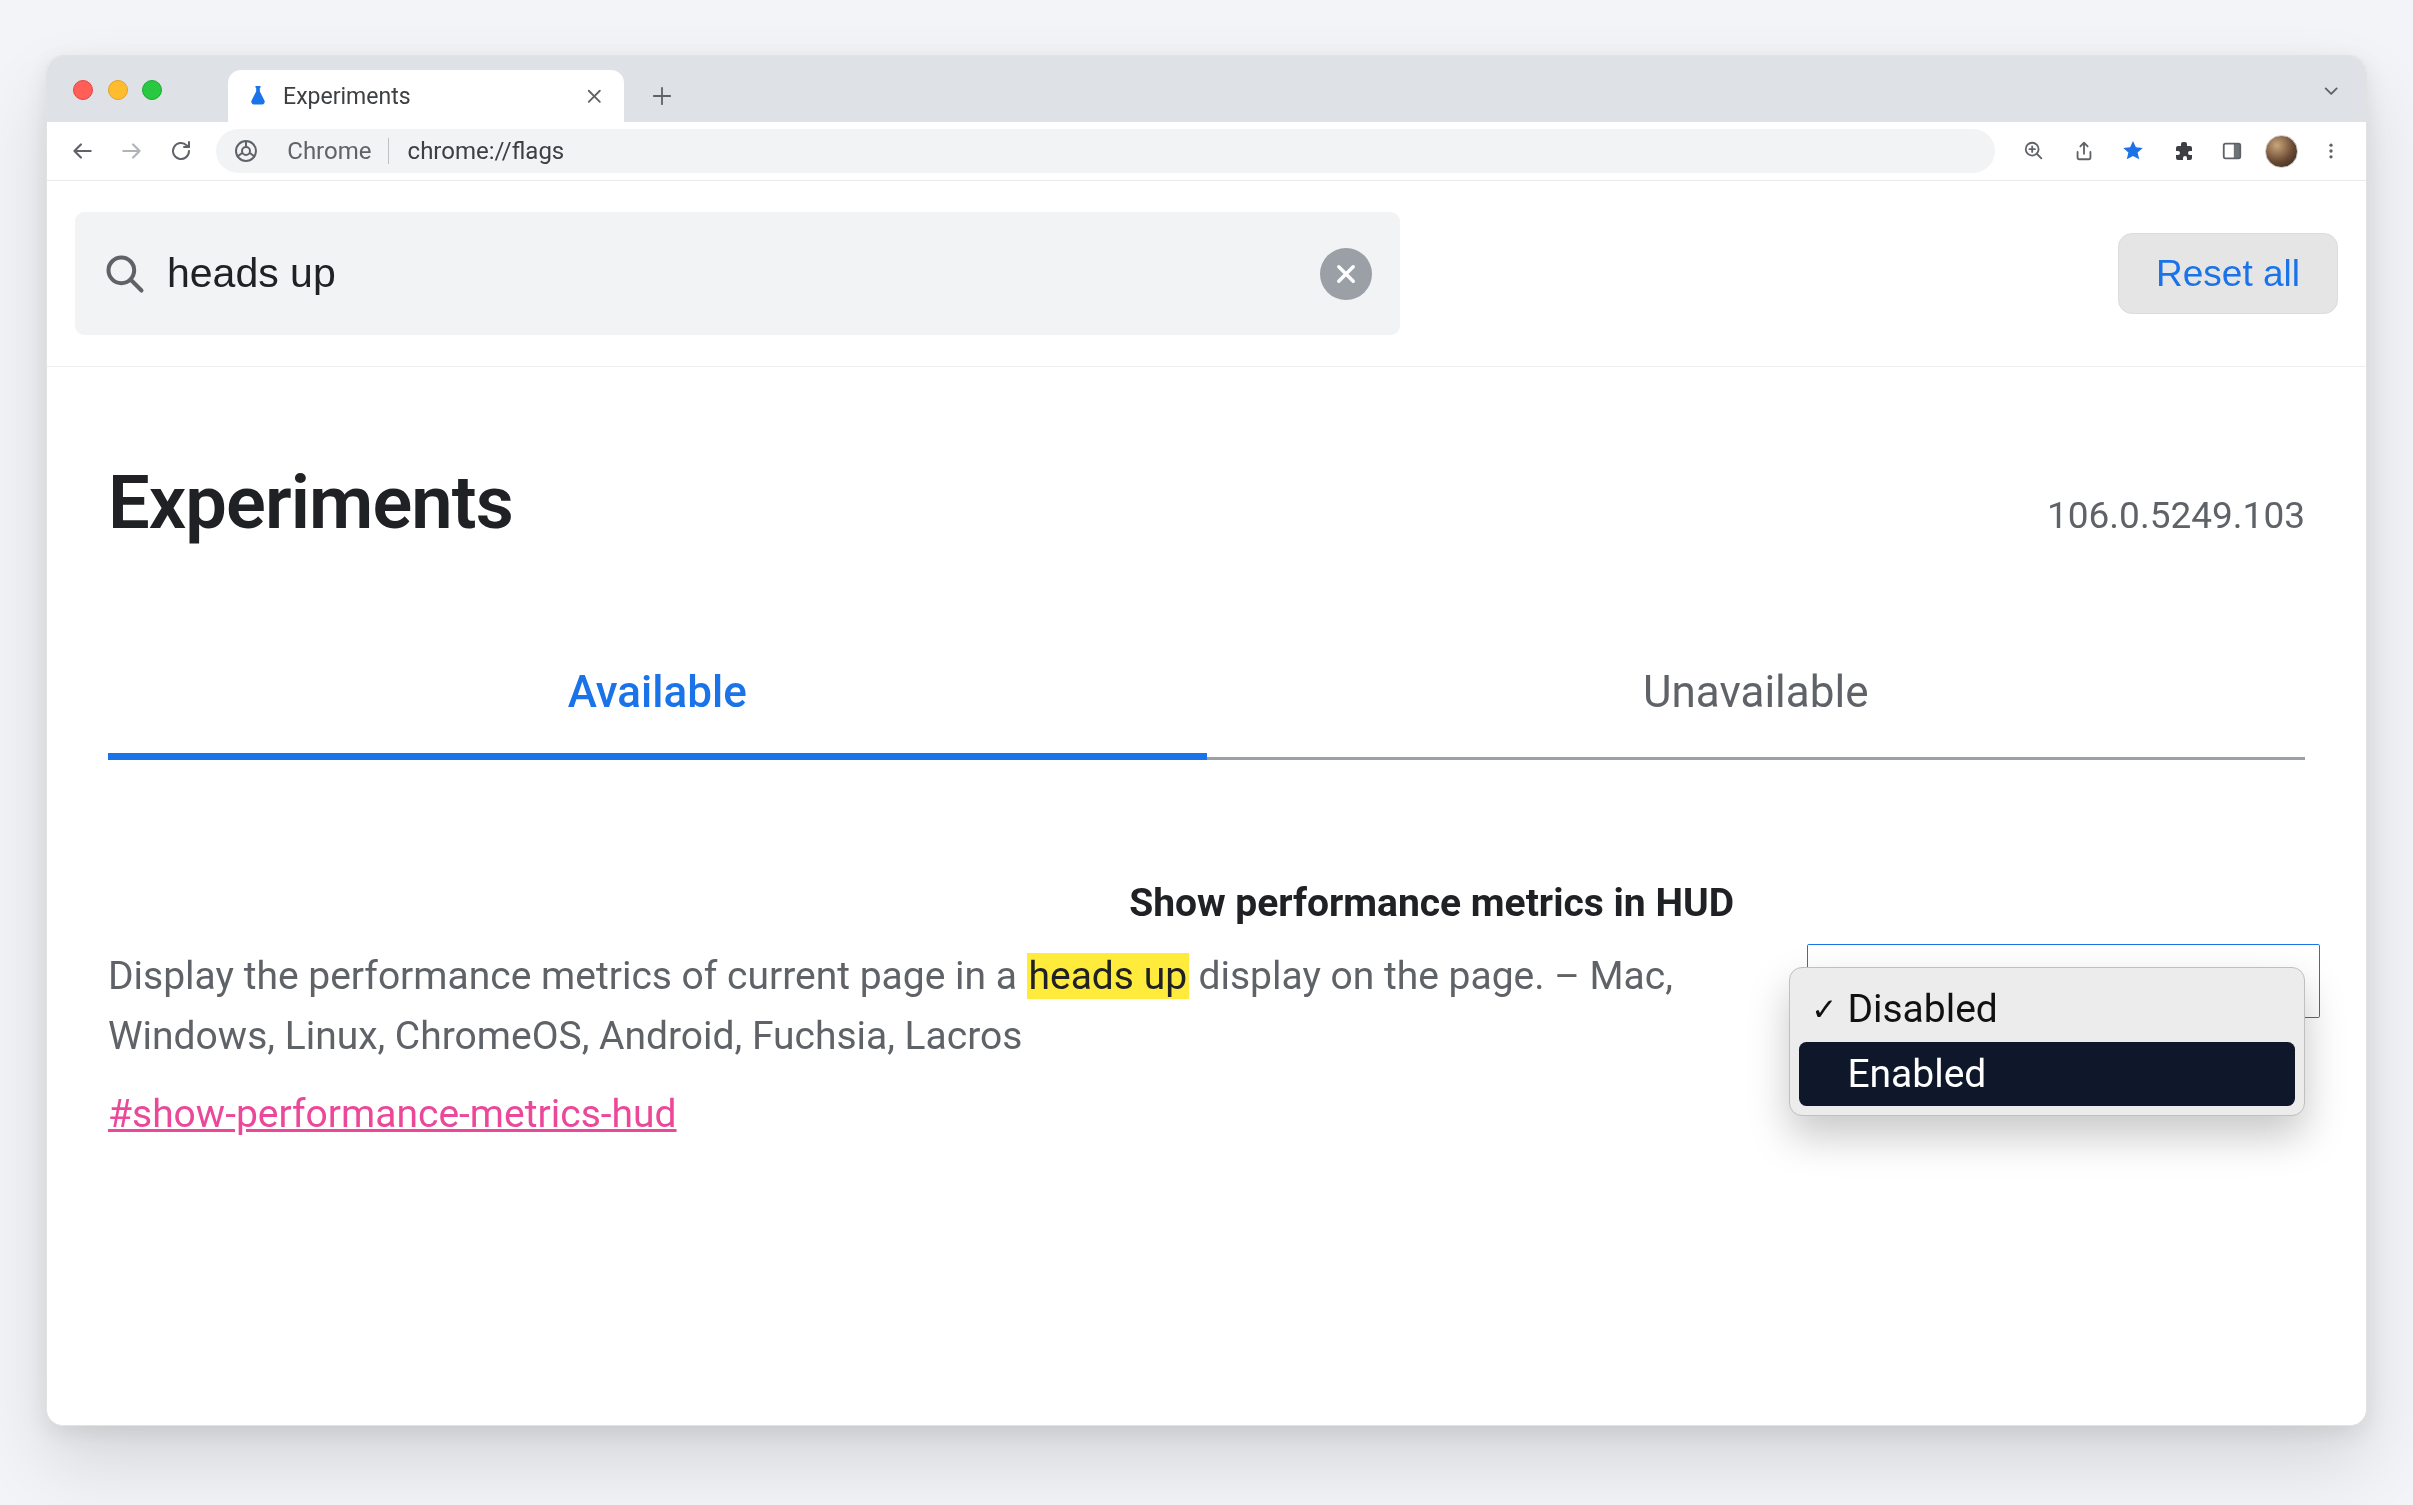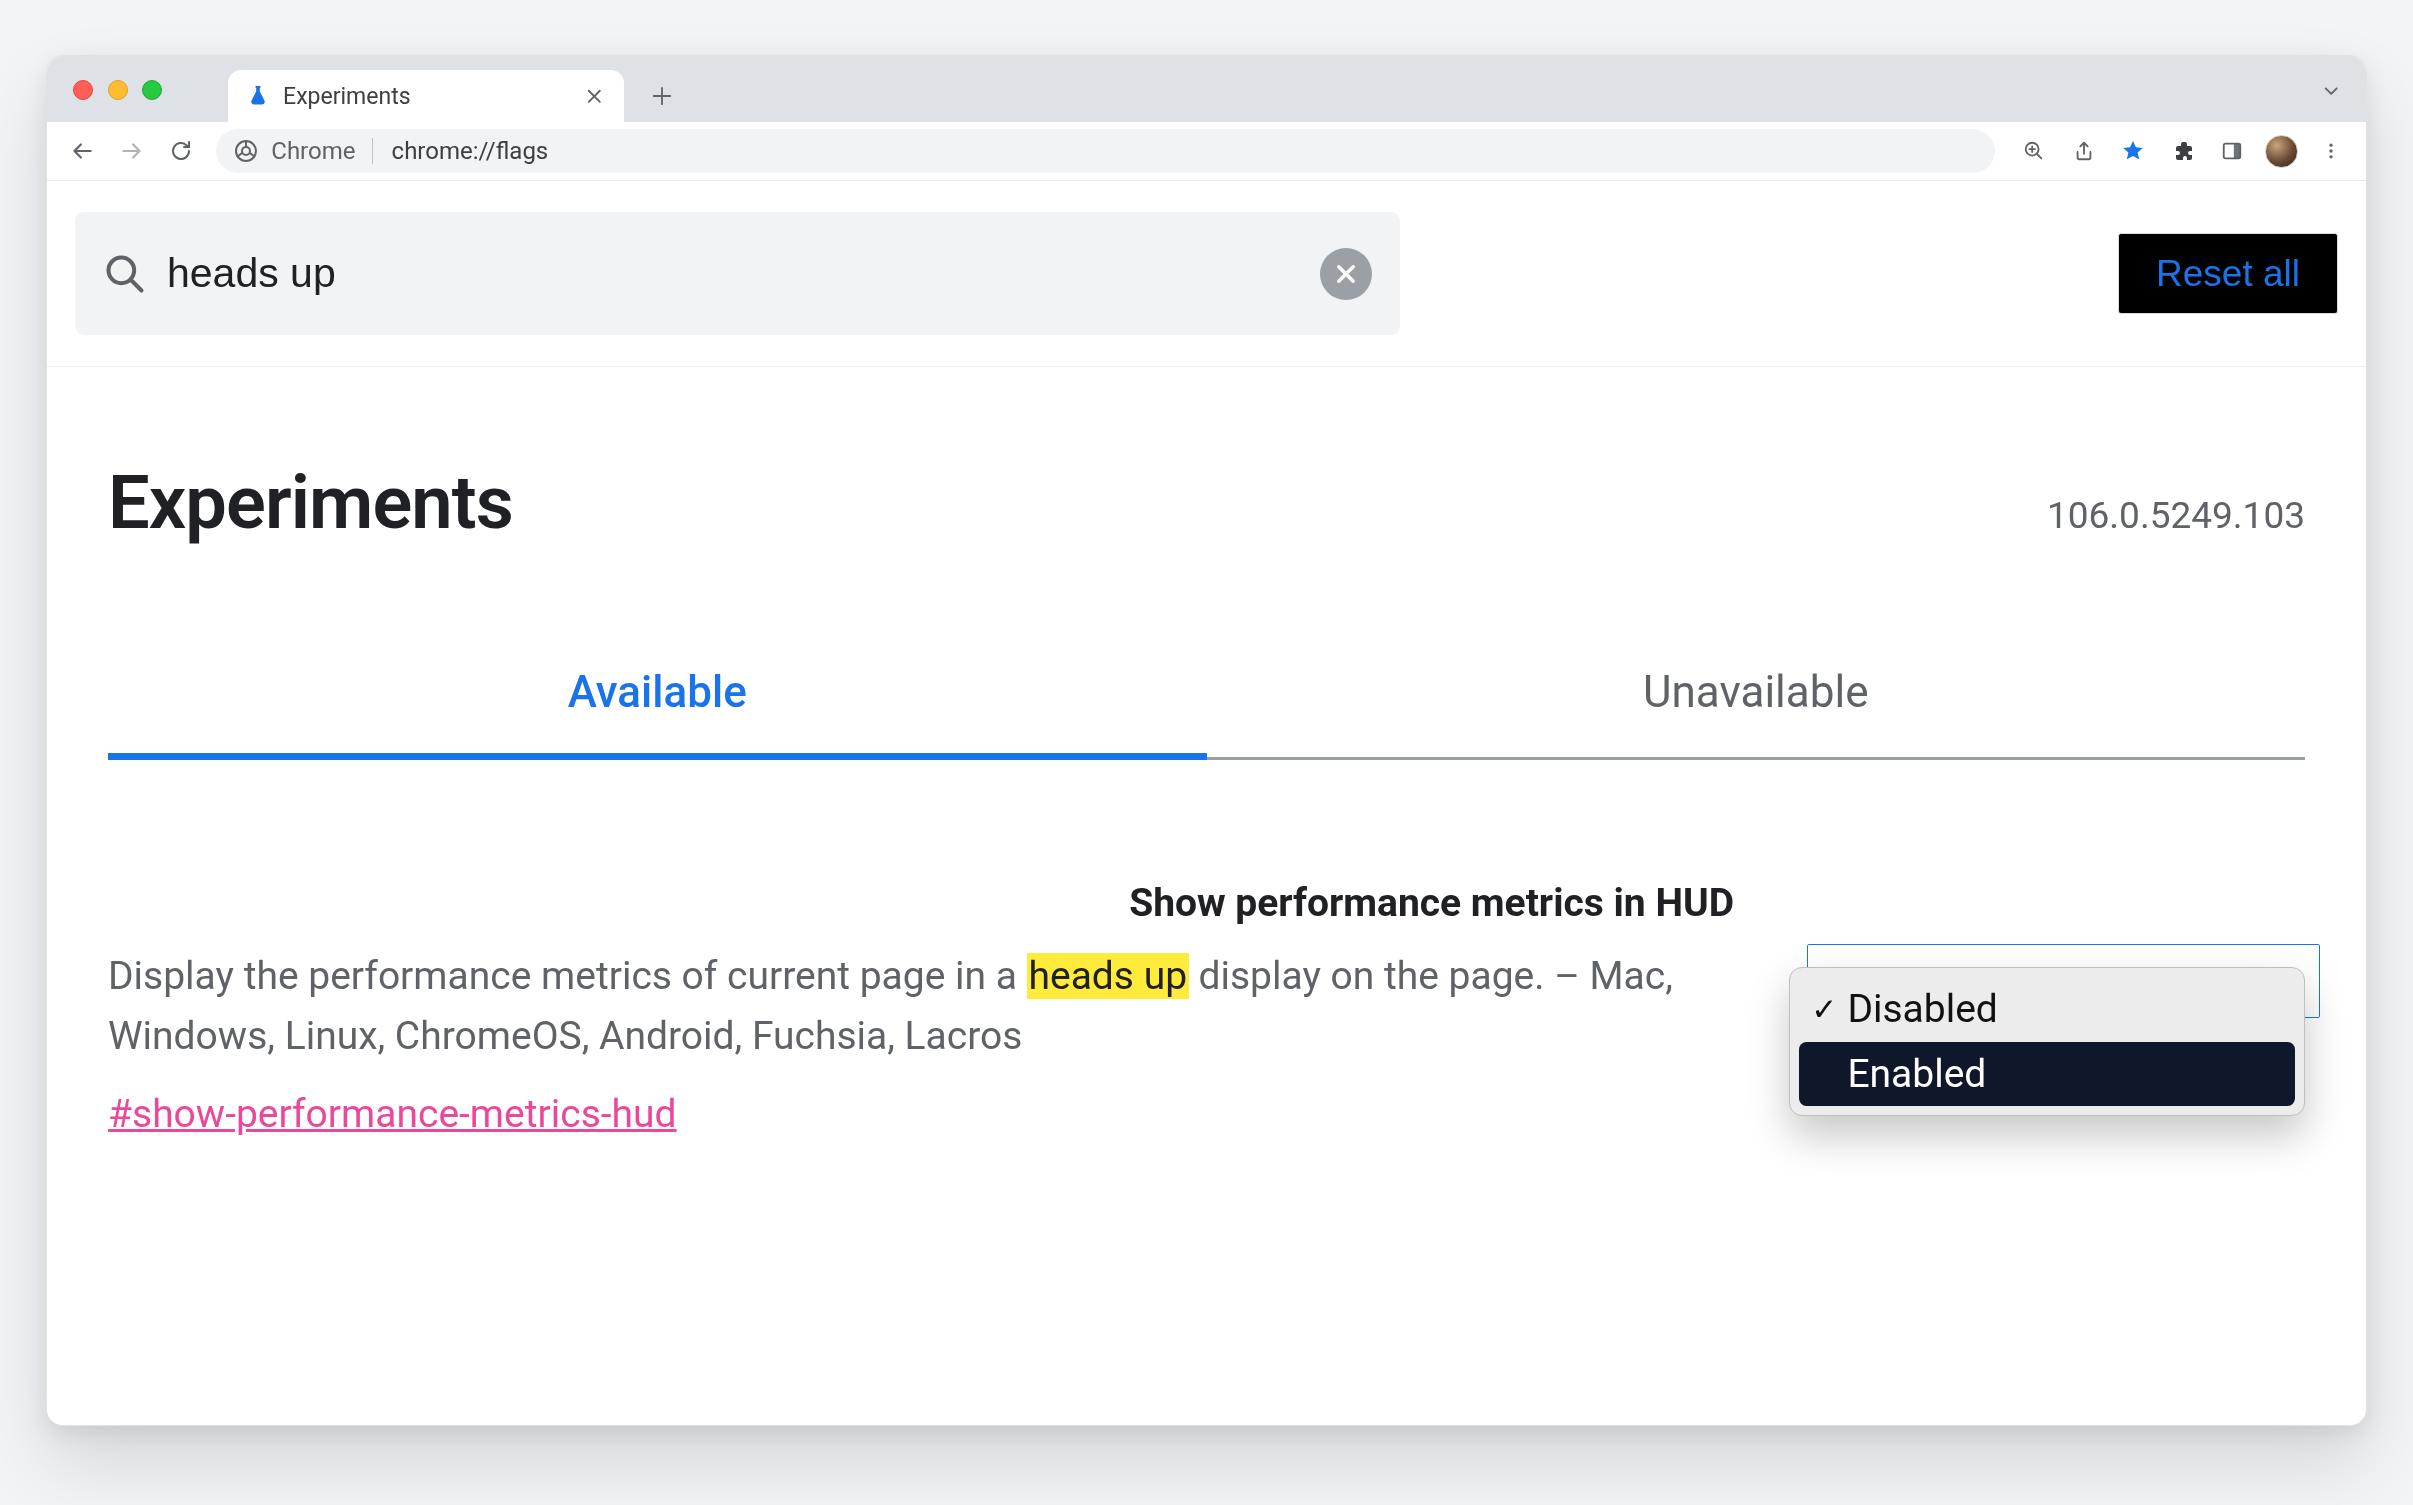--- a/index.html
+++ b/index.html
@@ -111,21 +111,21 @@
     height: 44px;
     background: #f1f3f4;
     border-radius: 22px;
     display: flex;
     align-items: center;
     padding: 0 18.4px;
     gap: 13px;
     margin: 0 7.4px;
   }
   .omnibox .chrome-icon { color: #5f6368; display:flex; align-items:center; }
-  .omnibox .chrome-label { color: #5f6368; font-size: 24px; }
+  .omnibox .chrome-label { color: #5f6368; font-size: 24px; margin-left: 16px; }
   .omnibox .sep { width: 0.9px; height: 26px; background: #bdc1c6; margin: 0 5.5px 0 3.7px; }
   .omnibox .url { color: #3c4043; font-size: 24px; }
   .toolbar-right {
     display: flex;
     align-items: center;
     gap: 5.5px;
     margin-left: 3.7px;
   }
   .avatar {
     width: 33px; height: 33px; border-radius: 50%;
@@ -173,22 +173,22 @@
     width: 52px; height: 52px; border-radius: 50%;
     background: #9aa0a6;
     display: flex; align-items: center; justify-content: center;
     color: #fff;
   }
   .search-spacer { flex: 1; }
   .reset-btn {
     height: 81px;
     padding: 0 37px;
     border: 0.9px solid #dadce0;
-    border-radius: 3px;
-    background: #000000;
+    border-radius: 14px;
+    background: #e5e5e5;
     color: #1a73e8;
     font-size: 37px;
     font-weight: 500;
     display: flex; align-items: center; justify-content: center;
   }
 
   .content {
     padding: 0 61px;
   }
   .heading-row {

